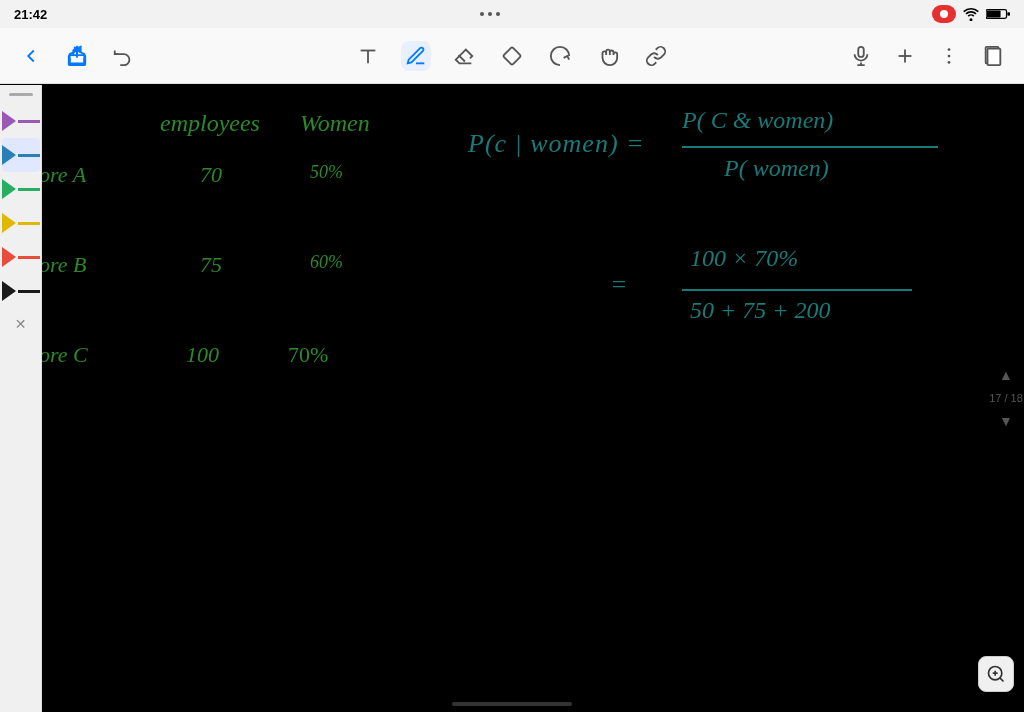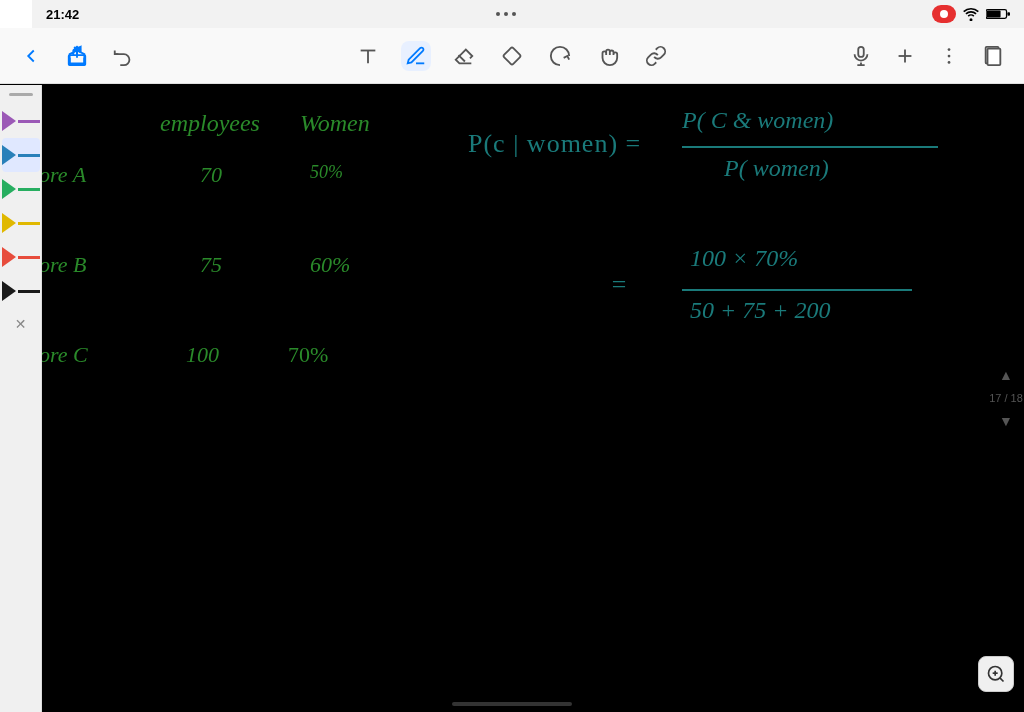--- a/index.html
+++ b/index.html
@@ -17,21 +17,20 @@
     .status-bar {
       position: absolute;
       top: 0; left: 0; right: 0;
       height: 28px;
       background: #f2f2f2;
       display: flex;
       align-items: center;
       justify-content: space-between;
       padding: 0 14px;
       z-index: 100;
-      margin-left: 32px;
     }
     .status-time {
       font-size: 13px;
       font-weight: 600;
       color: #000;
     }
     .status-center {
       display: flex;
       gap: 4px;
       align-items: center;
@@ -423,27 +422,27 @@
 
   <div class="hw-text hw-green" style="top: 25px; left: 160px; font-size: 24px; font-style: italic;">employees</div>
   <div class="hw-text hw-green" style="top: 25px; left: 300px; font-size: 24px; font-style: italic; text-align: center;">Women</div>
 
   <div class="hw-text hw-green" style="top: 78px; left: 22px; font-size: 22px; font-style: italic;">Store A</div>
   <div class="hw-text hw-green" style="top: 78px; left: 200px; font-size: 22px; font-style: italic;">70</div>
   <div class="hw-text hw-green" style="top: 78px; left: 310px; font-size: 18px; font-style: italic;">50%</div>
 
   <div class="hw-text hw-green" style="top: 168px; left: 22px; font-size: 22px; font-style: italic;">Store B</div>
   <div class="hw-text hw-green" style="top: 168px; left: 200px; font-size: 22px; font-style: italic;">75</div>
-  <div class="hw-text hw-green" style="top: 168px; left: 310px; font-size: 22px; font-style: italic;">60%</div>
+  <div class="hw-text hw-green" style="top: 168px; left: 310px; font-size: 18px; font-style: italic;">60%</div>
 
   <div class="hw-text hw-green" style="top: 258px; left: 22px; font-size: 22px; font-style: italic;">Store C</div>
   <div class="hw-text hw-green" style="top: 258px; left: 186px; font-size: 22px; font-style: italic;">100</div>
   <div class="hw-text hw-green" style="top: 258px; left: 288px; font-size: 22px; ">70%</div>
 
-  <div class="hw-text hw-teal" style="top: 44px; left: 468px; font-size: 26px; letter-spacing: 1px;">P(c | women) =</div>
+  <div class="hw-text hw-teal" style="top: 44px; left: 468px; font-size: 26px; font-style: italic; letter-spacing: 1px;">P(c | women) =</div>
 
   <div class="hw-text hw-teal" style="top: 22px; left: 682px; font-size: 24px; font-style: italic;">P( C &amp; women)</div>
 
   <div class="fraction-line" style="top: 62px; left: 682px; width: 256px;"></div>
 
   <div class="hw-text hw-teal" style="top: 70px; left: 724px; font-size: 24px; font-style: italic;">P( women)</div>
 
   <div class="hw-text hw-teal" style="top: 185px; left: 610px; font-size: 26px; font-style: italic;">=</div>
 
   <div class="hw-text hw-teal" style="top: 160px; left: 690px; font-size: 24px; font-style: italic;">100 × 70%</div>

